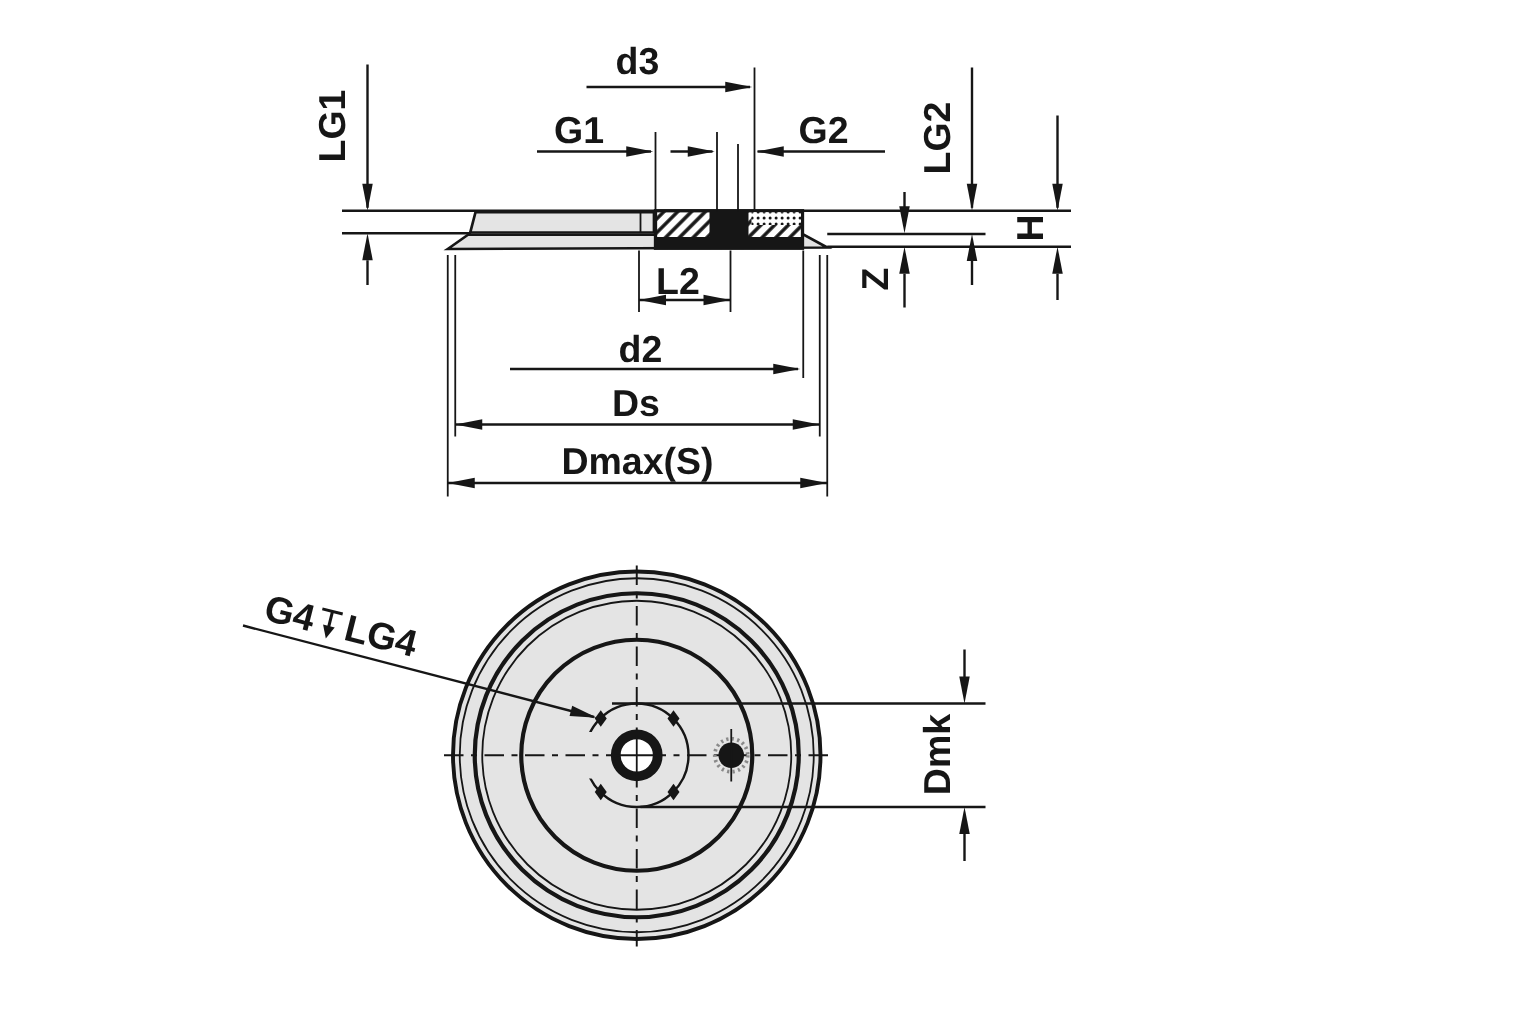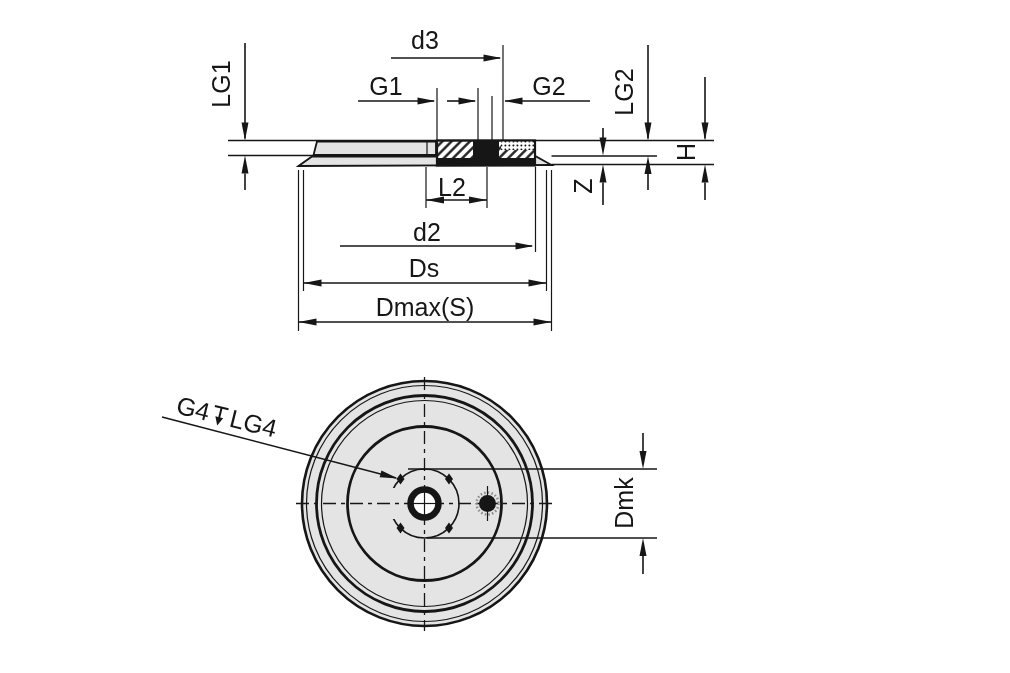--- a/index.html
+++ b/index.html
@@ -1,16 +1,16 @@
 <!DOCTYPE html>
 <html><head>
 <meta charset="utf-8">
 <style>
   html,body{margin:0;padding:0;background:#fff;}
-  .canvas{position:relative;width:1010px;height:673px;background:#ffffff;overflow:hidden;}
+  .canvas{position:relative;width:1010px;height:673px;background:#ffffff;overflow:hidden;font-weight:bold;}
   svg{display:block;}
   text{font-family:"Liberation Sans","DejaVu Sans",sans-serif;font-size:25px;fill:#161616;}
   .ln{stroke:#161616;stroke-width:1.6;fill:none;}
   .thin{stroke-width:1.2;}
   .bold{stroke-width:2.8;}
   .ar{fill:#161616;stroke:none;}
   .cl{stroke:#161616;stroke-width:1.3;fill:none;stroke-dasharray:13 5 4 5;}
 </style>
 </head>
 <body>

